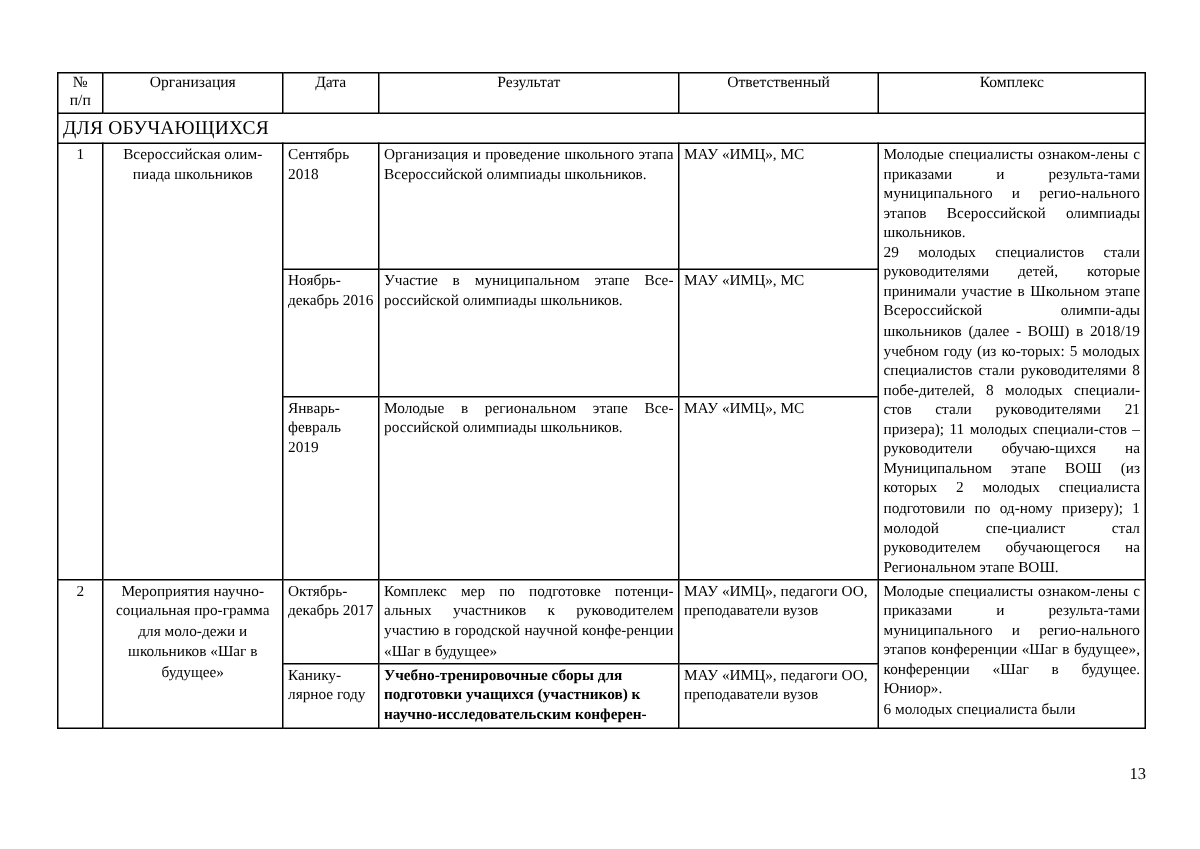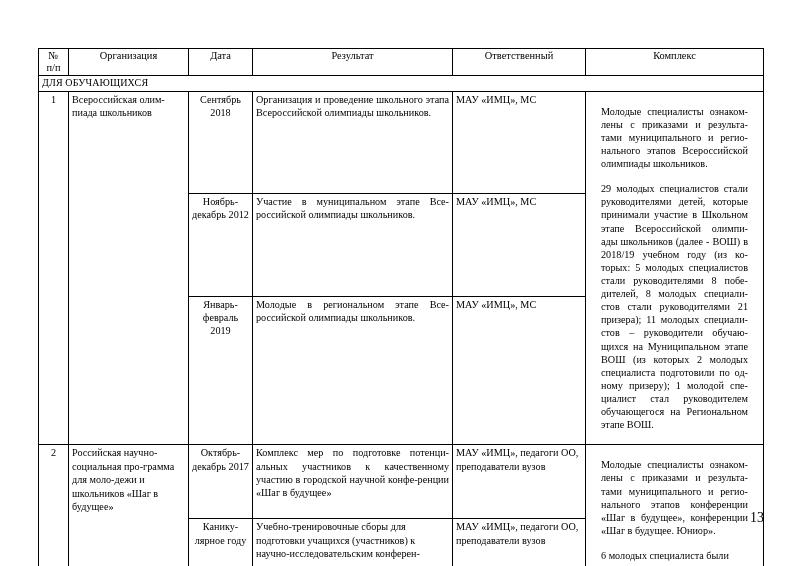--- a/index.html
+++ b/index.html
@@ -59,82 +59,83 @@
     vertical-align: middle;
     padding: 3px 2px;
     line-height: 1.15;
     font-size: 10.4px;
   }
 
   .section-row td {
     font-weight: bold;
     text-align: left;
     padding: 1px 3px;
-    font-size: 10px;
+    font-size: 13px;
     letter-spacing: 0.15px;
   }
 
   .num-cell {
     text-align: center;
     vertical-align: top;
     padding-top: 2px;
   }
 
   .event-cell {
-    text-align: left;
+    text-align: center;
     vertical-align: top;
     padding-top: 2px;
     line-height: 1.32;
   }
 
   .date-cell {
-    text-align: center;
+    text-align: left;
     vertical-align: top;
     padding-top: 2px;
     line-height: 1.3;
     font-family: Liberation Serif, serif;
   }
 
   .content-cell {
     text-align: justify;
     text-align-last: left;
     vertical-align: top;
     padding-top: 2px;
     line-height: 1.3;
     hyphens: manual;
   }
 
   .content-cell.ragged {
     text-align: left;
+    font-weight: bold;
   }
 
   .resp-cell {
     text-align: left;
     vertical-align: top;
     padding-top: 2px;
     line-height: 1.3;
   }
 
   .result-cell {
     text-align: justify;
     text-align-last: left;
     vertical-align: top;
     padding-top: 2px;
     line-height: 1.285;
   }
 
   .result-cell p {
-    margin: 12px;
+    margin: 0;
   }
 
   .page-number {
     position: absolute;
     right: 36px;
     top: 510px;
-    font-size: 14px;
+    font-size: 11px;
     font-family: "Liberation Serif", "DejaVu Serif", serif;
   }
 </style>
 </head>
 <body>
 
 <div class="page">
 
   <div class="table-wrap">
     <table class="doc-table">
@@ -173,36 +174,36 @@
           <td class="date-cell">Сентябрь 2018</td>
           <td class="content-cell">Организация и проведение школьного этапа Всероссийской олимпиады школьников.</td>
           <td class="resp-cell">МАУ «ИМЦ», МС</td>
           <td class="result-cell" rowspan="3">
             <p>Молодые специалисты ознаком-лены с приказами и результа-тами муниципального и регио-нального этапов Всероссийской олимпиады школьников.</p>
             <p>29 молодых специалистов стали руководителями детей, которые принимали участие в Школьном этапе Всероссийской олимпи-ады школьников (далее - ВОШ) в 2018/19 учебном году (из ко-торых: 5 молодых специалистов стали руководителями 8 побе-дителей, 8 молодых специали-стов стали руководителями 21 призера); 11 молодых специали-стов – руководители обучаю-щихся на Муниципальном этапе ВОШ (из которых 2 молодых специалиста подготовили по од-ному призеру); 1 молодой спе-циалист стал руководителем обучающегося на Региональном этапе ВОШ.</p>
           </td>
         </tr>
 
         <tr>
-          <td class="date-cell">Ноябрь-декабрь 2012</td>
+          <td class="date-cell">Ноябрь-декабрь 2016</td>
           <td class="content-cell">Участие в муниципальном этапе Все-российской олимпиады школьников.</td>
           <td class="resp-cell">МАУ «ИМЦ», МС</td>
         </tr>
 
         <tr>
           <td class="date-cell">Январь-февраль 2019</td>
           <td class="content-cell">Молодые в региональном этапе Все-российской олимпиады школьников.</td>
           <td class="resp-cell">МАУ «ИМЦ», МС</td>
         </tr>
 
         <tr>
           <td class="num-cell" rowspan="2">2</td>
-          <td class="event-cell" rowspan="2">Российская научно-социальная про-грамма для моло-дежи и школьников «Шаг в будущее»</td>
+          <td class="event-cell" rowspan="2">Мероприятия научно-социальная про-грамма для моло-дежи и школьников «Шаг в будущее»</td>
           <td class="date-cell">Октябрь-декабрь 2017</td>
-          <td class="content-cell">Комплекс мер по подготовке потенци-альных участников к качественному участию в городской научной конфе-ренции «Шаг в будущее»</td>
+          <td class="content-cell">Комплекс мер по подготовке потенци-альных участников к руководителем участию в городской научной конфе-ренции «Шаг в будущее»</td>
           <td class="resp-cell">МАУ «ИМЦ», педагоги ОО, преподаватели вузов</td>
           <td class="result-cell" rowspan="2">
             <p>Молодые специалисты ознаком-лены с приказами и результа-тами муниципального и регио-нального этапов конференции «Шаг в будущее», конференции «Шаг в будущее. Юниор».</p>
             <p>6 молодых специалиста были</p>
           </td>
         </tr>
 
         <tr>
           <td class="date-cell">Канику-лярное году</td>
           <td class="content-cell ragged">Учебно-тренировочные сборы для подготовки учащихся (участников) к научно-исследовательским конферен-</td>

